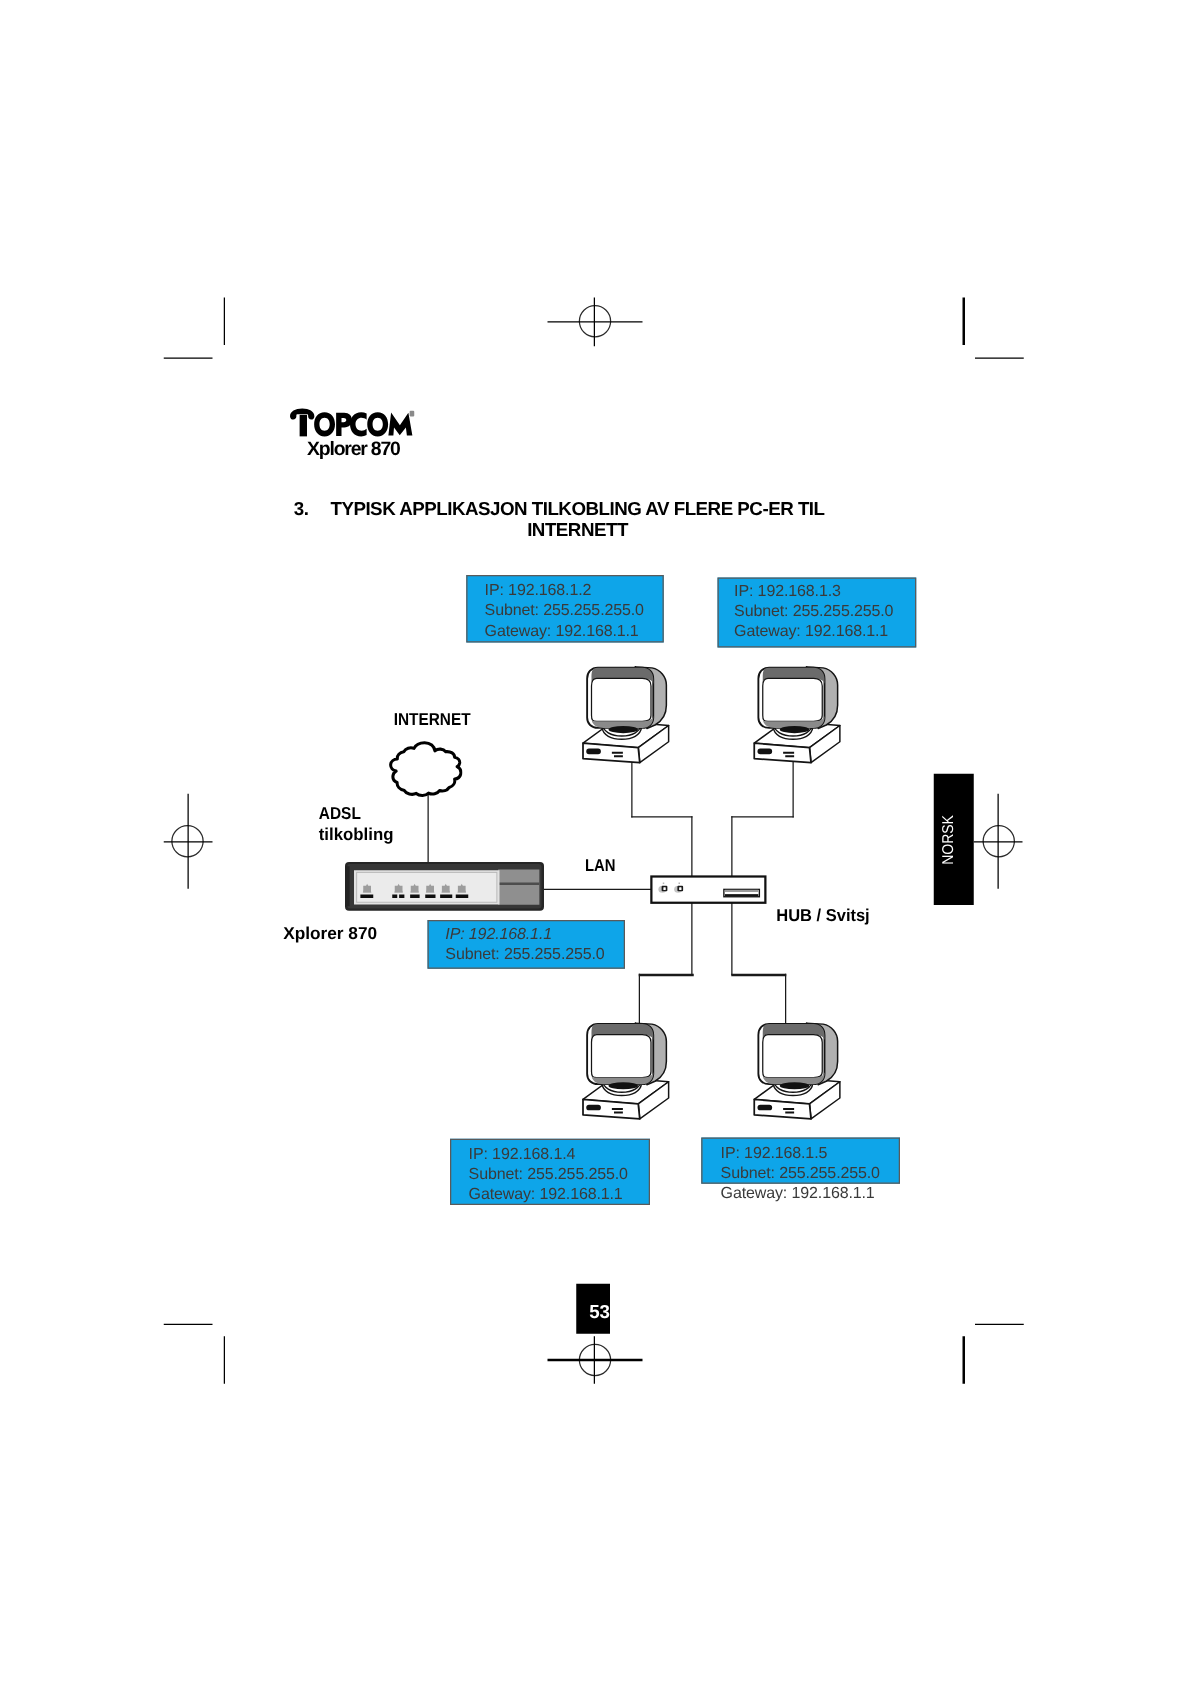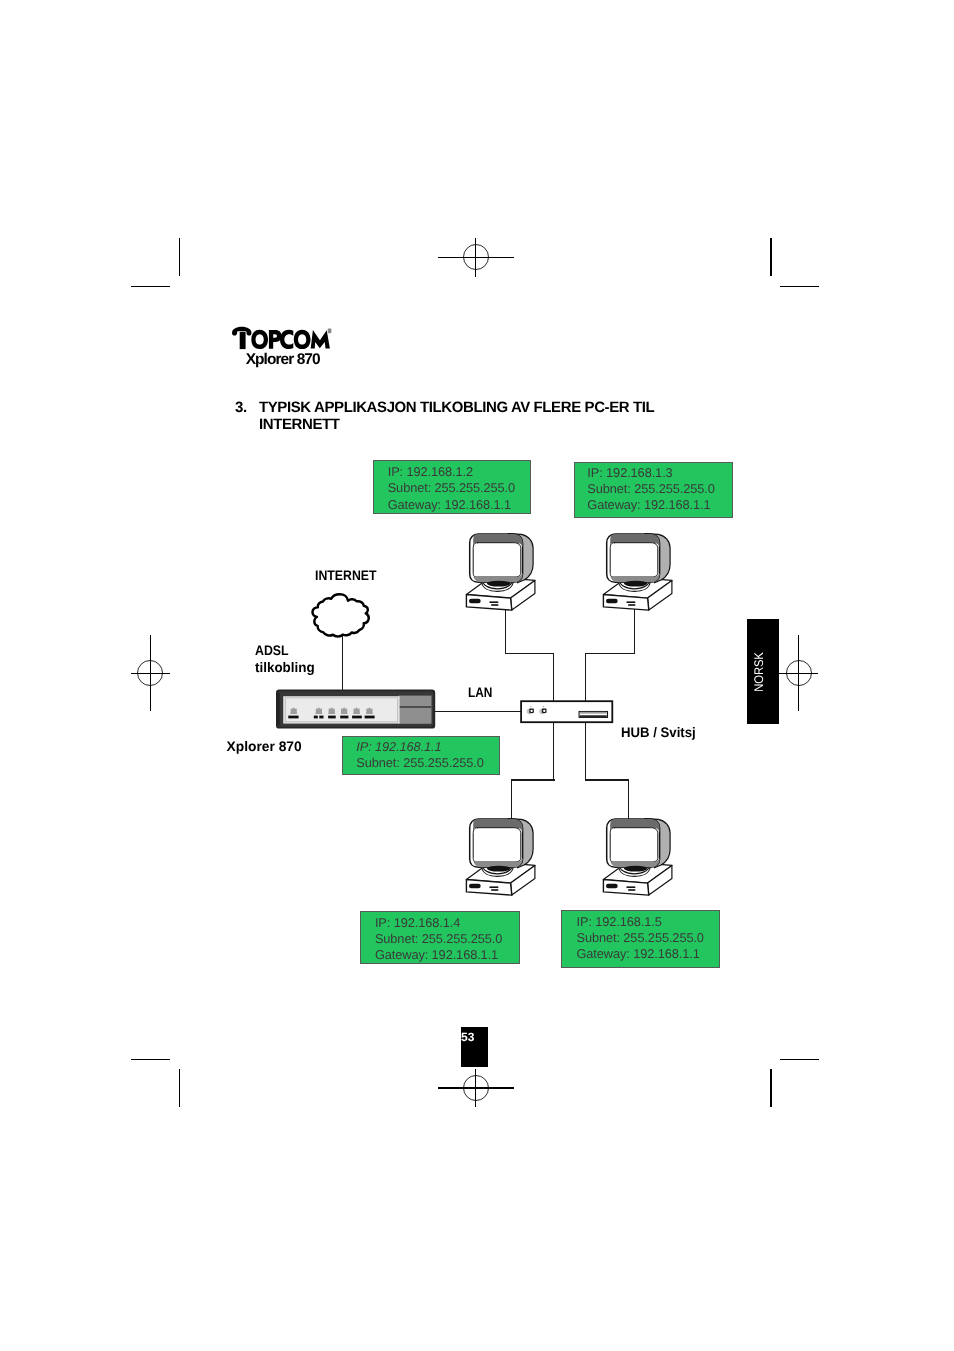--- a/index.html
+++ b/index.html
@@ -18,50 +18,50 @@
   .regmark .lh{position:absolute;background:#000;height:1.6px;}
   .regmark .lv{position:absolute;background:#000;width:1.6px;}
 
   
   #logo{position:absolute;left:231px;top:325px;}
   #model{position:absolute;left:245.7px;top:353.6px;font-size:15.5px;font-weight:bold;
          letter-spacing:-0.95px;line-height:11.2px;}
   #heading{position:absolute;left:235px;top:398.6px;width:430px;font-size:15px;
            font-weight:bold;line-height:17.6px;letter-spacing:-0.4px;}
   #heading .num{position:absolute;left:0;top:0;}
-  #heading .txt{display:block;margin-left:24px;}
+  #heading .txt{display:block;margin-left:24px;text-align:center;}
 
   
   .dlabel{position:absolute;font-weight:bold;font-size:13.8px;line-height:10px;
           white-space:pre;transform-origin:0 0;}
 
   
-  .infobox{position:absolute;border:1px solid #ululu;box-sizing:border-box;background:#22c55e;}
+  .infobox{position:absolute;border:1px solid #ululu;box-sizing:border-box;background:#0ea5e9;}
   .infobox{border:1px solid #5a5a5a;}
   .infobox .ln{position:absolute;font-size:12.8px;line-height:9.4px;letter-spacing:-0.1px;white-space:pre;color:#3a3a3a;}
 
   .pcicon{position:absolute;}
   .gfx{position:absolute;}
 
   
   .cable{position:absolute;background:#1a1a1a;}
   .cable.v{width:1.3px;}
   .cable.h{height:1.3px;}
 
   
   #sidetab{position:absolute;left:746.7px;top:619.4px;width:32.5px;height:104.3px;background:#000;}
   #sidetab span{position:absolute;left:50%;top:50%;color:#fff;font-size:12.5px;
      font-weight:normal;letter-spacing:-0.1px;white-space:nowrap;
      -webkit-font-smoothing:antialiased;
      transform:translate(-50%,-50%) rotate(-90deg) scaleX(0.9) translateX(0px) translateY(-4.5px);}
 
   
   #pagenum{position:absolute;left:461px;top:1027px;width:27px;height:40px;background:#000;}
-  #pagenum span{position:absolute;left:0;right:0;top:3px;text-align:left;color:#fff;
-     font-size:12px;font-weight:bold;}
+  #pagenum span{position:absolute;left:0;right:0;top:14px;text-align:right;color:#fff;
+     font-size:15px;font-weight:bold;}
 </style>
 </head>
 <body>
 
 <div id="page">
 
   <div class="cropmark v" style="left:178.7px;top:237.7px;height:38px;"></div>
   <div class="cropmark h" style="left:131px;top:285.5px;width:39px;"></div>
   <div class="cropmark v" style="left:770px;top:237.7px;height:38px;"></div>
   <div class="cropmark h" style="left:779.5px;top:285.5px;width:39px;"></div>
@@ -251,21 +251,21 @@
   </div>
   <div class="infobox" style="left:341.9px;top:736.4px;width:158.5px;height:38.5px;">
     <div class="ln" style="left:13.4px;top:5.0px;font-style:italic;">IP: 192.168.1.1</div>
     <div class="ln" style="left:13.4px;top:20.7px;">Subnet: 255.255.255.0</div>
   </div>
   <div class="infobox" style="left:359.5px;top:910.7px;width:160.3px;height:53.1px;">
     <div class="ln" style="left:14.4px;top:6.0px;">IP: 192.168.1.4</div>
     <div class="ln" style="left:14.4px;top:22.0px;">Subnet: 255.255.255.0</div>
     <div class="ln" style="left:14.4px;top:38.0px;">Gateway: 192.168.1.1</div>
   </div>
-  <div class="infobox" style="left:561.3px;top:910.4px;width:158.7px;height:58px;">
+  <div class="infobox" style="left:561.3px;top:910.4px;width:158.7px;height:37px;">
     <div class="ln" style="left:14.2px;top:6.1px;">IP: 192.168.1.5</div>
     <div class="ln" style="left:14.2px;top:22.1px;">Subnet: 255.255.255.0</div>
     <div class="ln" style="left:14.2px;top:38.1px;">Gateway: 192.168.1.1</div>
   </div>
 
   <div id="sidetab">
     <span>NORSK</span>
   </div>
 
   <div id="pagenum">

